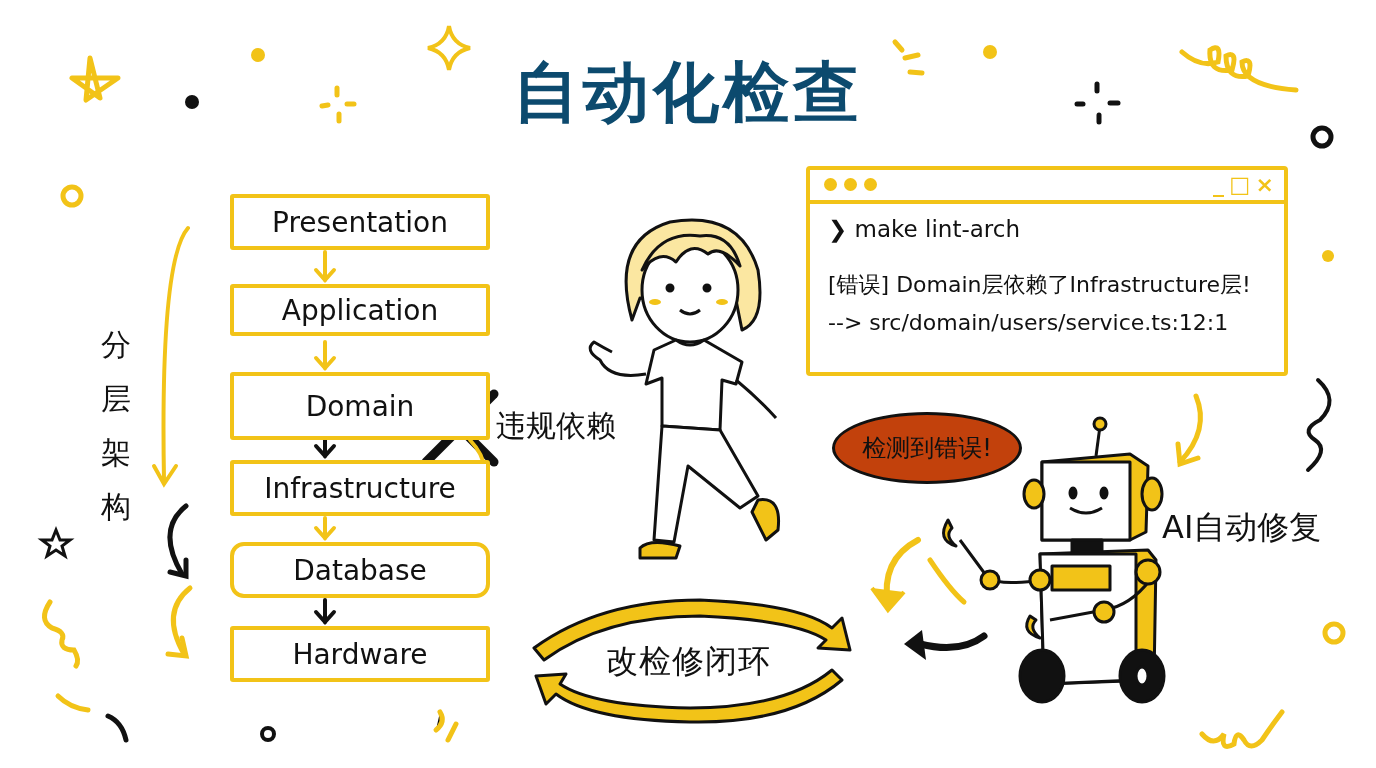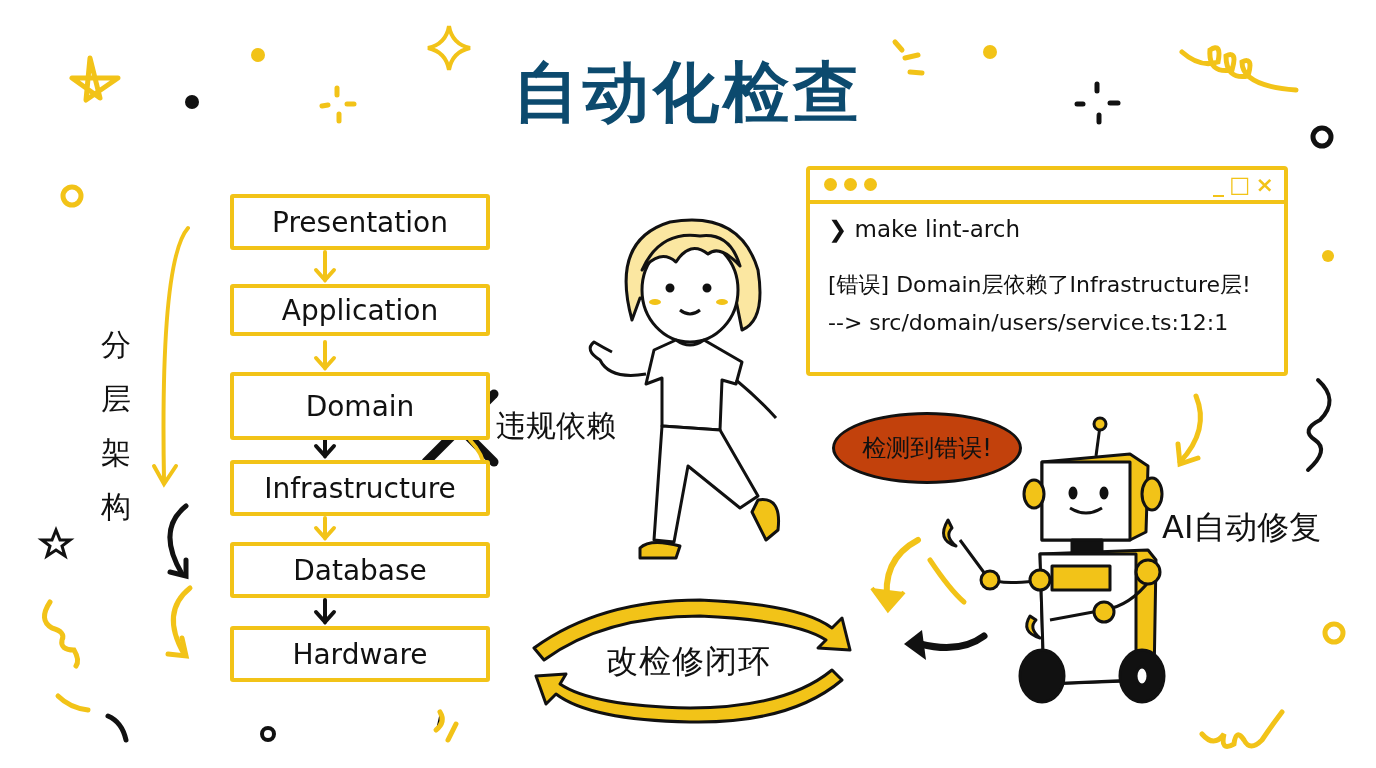--- a/index.html
+++ b/index.html
@@ -170,21 +170,21 @@
     </div>
   <div class="layer-box" style="top:284px;height:52px;">
       <span>Application</span>
     </div>
   <div class="layer-box" style="top:372px;height:68px;">
       <span>Domain</span>
     </div>
   <div class="layer-box" style="top:460px;height:56px;">
       <span>Infrastructure</span>
     </div>
-  <div class="layer-box" style="top:542px;height:56px;">
+  <div class="layer-box" style="top:542px;height:56px;border-radius:14px;">
       <span>Database</span>
     </div>
   <div class="layer-box" style="top:626px;height:56px;">
       <span>Hardware</span>
     </div>
 </div>
 <div class="abs vlabel">分层架构</div>
 <div class="abs violation">违规依赖</div>
 
 <div class="abs terminal">

